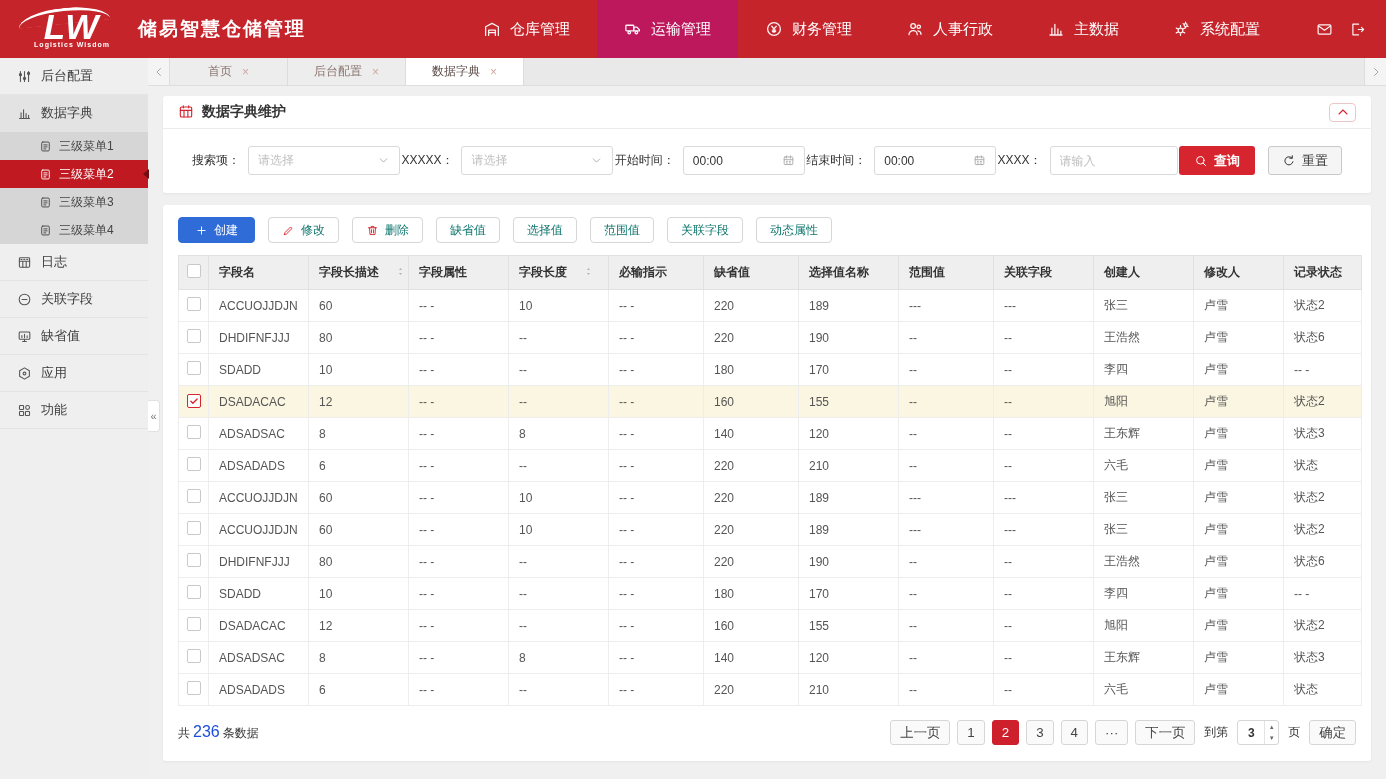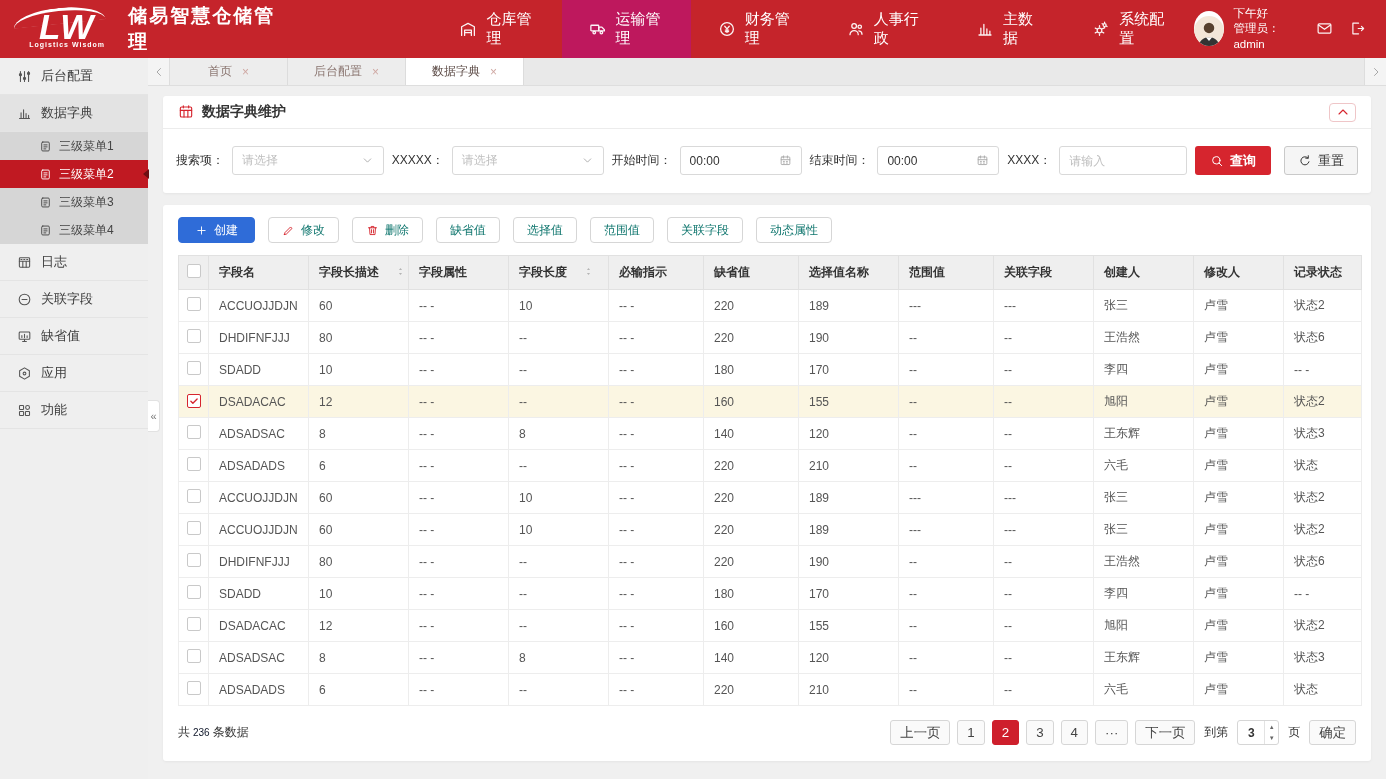--- a/index.html
+++ b/index.html
@@ -61,21 +61,21 @@
   
   .page{flex:1; padding:10px 15px; overflow:hidden;}
   .panel{background:#fff; border-radius:3px; box-shadow:0 1px 3px rgba(0,0,0,.05);}
   .panel-head{height:33px; display:flex; align-items:center; gap:8px; padding:0 15px; border-bottom:1px solid #ececec;}
   .panel-head .icon{font-size:16px; color:#d6252e;}
   .panel-title{font-size:14px; font-weight:bold;}
   .collapse-btn{margin-left:auto; width:27px; height:19px; border:1px solid #efc6c8; border-radius:4px;
     background:#fff; color:#d6252e; display:flex; align-items:center; justify-content:center; font-size:11px; cursor:pointer;}
 
   
-  .filters{display:flex; align-items:flex-start; padding:17px 13px 18px; justify-content:space-between;}
+  .filters{display:flex; align-items:flex-start; padding:17px 29px 18px; justify-content:space-between;}
   .filter{display:flex; align-items:center; gap:8px;}
   .f-label{color:#333; white-space:nowrap;}
   .f-select,.f-time{height:29px; border:1px solid #d9d9d9; border-radius:3px; background:#fff;
     display:flex; align-items:center; justify-content:space-between; padding:0 9px; cursor:pointer;}
   .f-select{width:152px; color:#bfbfbf;}
   .f-select .icon,.f-time .icon{color:#a9a9a9; font-size:13px;}
   .f-time{width:122px; color:#333;}
   .f-text{width:128px; height:29px; border:1px solid #d9d9d9; border-radius:3px; padding:0 9px; font-size:12px;
     font-family:inherit; color:#701a75; outline:none;}
   .f-text::placeholder{color:#bfbfbf;}
@@ -103,21 +103,21 @@
   .grid tr.hl td{background:#fbf6e2;}
   .grid .cb-cell{text-align:center; padding:0;}
   .checkbox{display:inline-flex; width:14px; height:14px; border:1px solid #c9c9c9; border-radius:2px;
     background:#fff; align-items:center; justify-content:center; cursor:pointer; color:transparent; font-size:11px;}
   .checkbox.checked{border-color:#d6252e; color:#d6252e;}
   .sort-icon{color:#b5b5b5; font-size:11px; margin-left:16px; vertical-align:-1px;}
 
   
   .grid-footer{display:flex; align-items:center; padding:14px 15px 16px;}
   .total{color:#333;}
-  .total b{color:#0f172a; font-weight:normal; font-size:10px; padding:0 3px;}
+  .total b{color:#1d4ed8; font-weight:normal; font-size:16px; padding:0 3px;}
   .pager{margin-left:auto; display:flex; align-items:center; gap:7px;}
   .pg{min-width:27px; height:25px; border:1px solid #d6d6d6; border-radius:3px; background:#fafafa;
     display:flex; align-items:center; justify-content:center; padding:0 9px; cursor:pointer; color:#444;}
   .pg.active{background:#ce1f2c; border-color:#ce1f2c; color:#fff;}
   .jump-label{margin:0 2px; color:#333;}
   .jump-box{width:42px; height:25px; border:1px solid #d6d6d6; border-radius:3px; background:#fff;
     display:flex; align-items:stretch; overflow:hidden;}
   .jump-val{flex:1; display:flex; align-items:center; justify-content:center; font-weight:bold;}
   .spin{width:14px; border-left:1px solid #e3e3e3; display:flex; flex-direction:column;}
   .spin span{flex:1; display:flex; align-items:center; justify-content:center; font-size:6px; color:#666; cursor:pointer;}
@@ -201,34 +201,20 @@
               <path d="M10 9.4V7.6M10 18.6v1.8M6 11.7l-1.6-.9M14 16.3l1.6.9M6 16.3l-1.6.9M14 11.7l1.6-.9"></path>
               <circle cx="16.8" cy="6.8" r="2"></circle>
               <path d="M16.8 3.9V3M16.8 9.7v.9M14.3 5.4l-.8-.5M19.3 8.2l.8.5"></path>
             </g>
           </svg>
         </span>
         <span>系统配置</span>
       </div>
     </nav>
   <div class="hdr-right">
-    <div class="user">
-      <span class="avatar">
-        <svg viewBox="0 0 24 24">
-            <circle cx="12" cy="12" r="12" fill="#f3e6d8"></circle>
-            <circle cx="12" cy="9.5" r="4.2" fill="#57402e"></circle>
-            <path d="M3.5 24c.9-4.6 4.5-7 8.5-7s7.6 2.4 8.5 7z" fill="#333"></path>
-            <path d="M9.5 17h5l-2.5 3z" fill="#fff"></path>
-          </svg>
-      </span>
-      <span class="user-txt">
-        <span>下午好</span>
-        <span>管理员：admin</span>
-      </span>
-    </div>
     <span class="hdr-icon icon">
         <svg viewBox="0 0 24 24">
           <g fill="none" stroke="currentColor" stroke-width="1.7" stroke-linecap="round" stroke-linejoin="round">
             <rect x="3" y="5.5" width="18" height="13" rx="1.5"></rect>
             <path d="M3.5 7.2l8.5 6 8.5-6"></path>
           </g>
         </svg>
       </span>
     <span class="hdr-icon icon">
         <svg viewBox="0 0 24 24">

